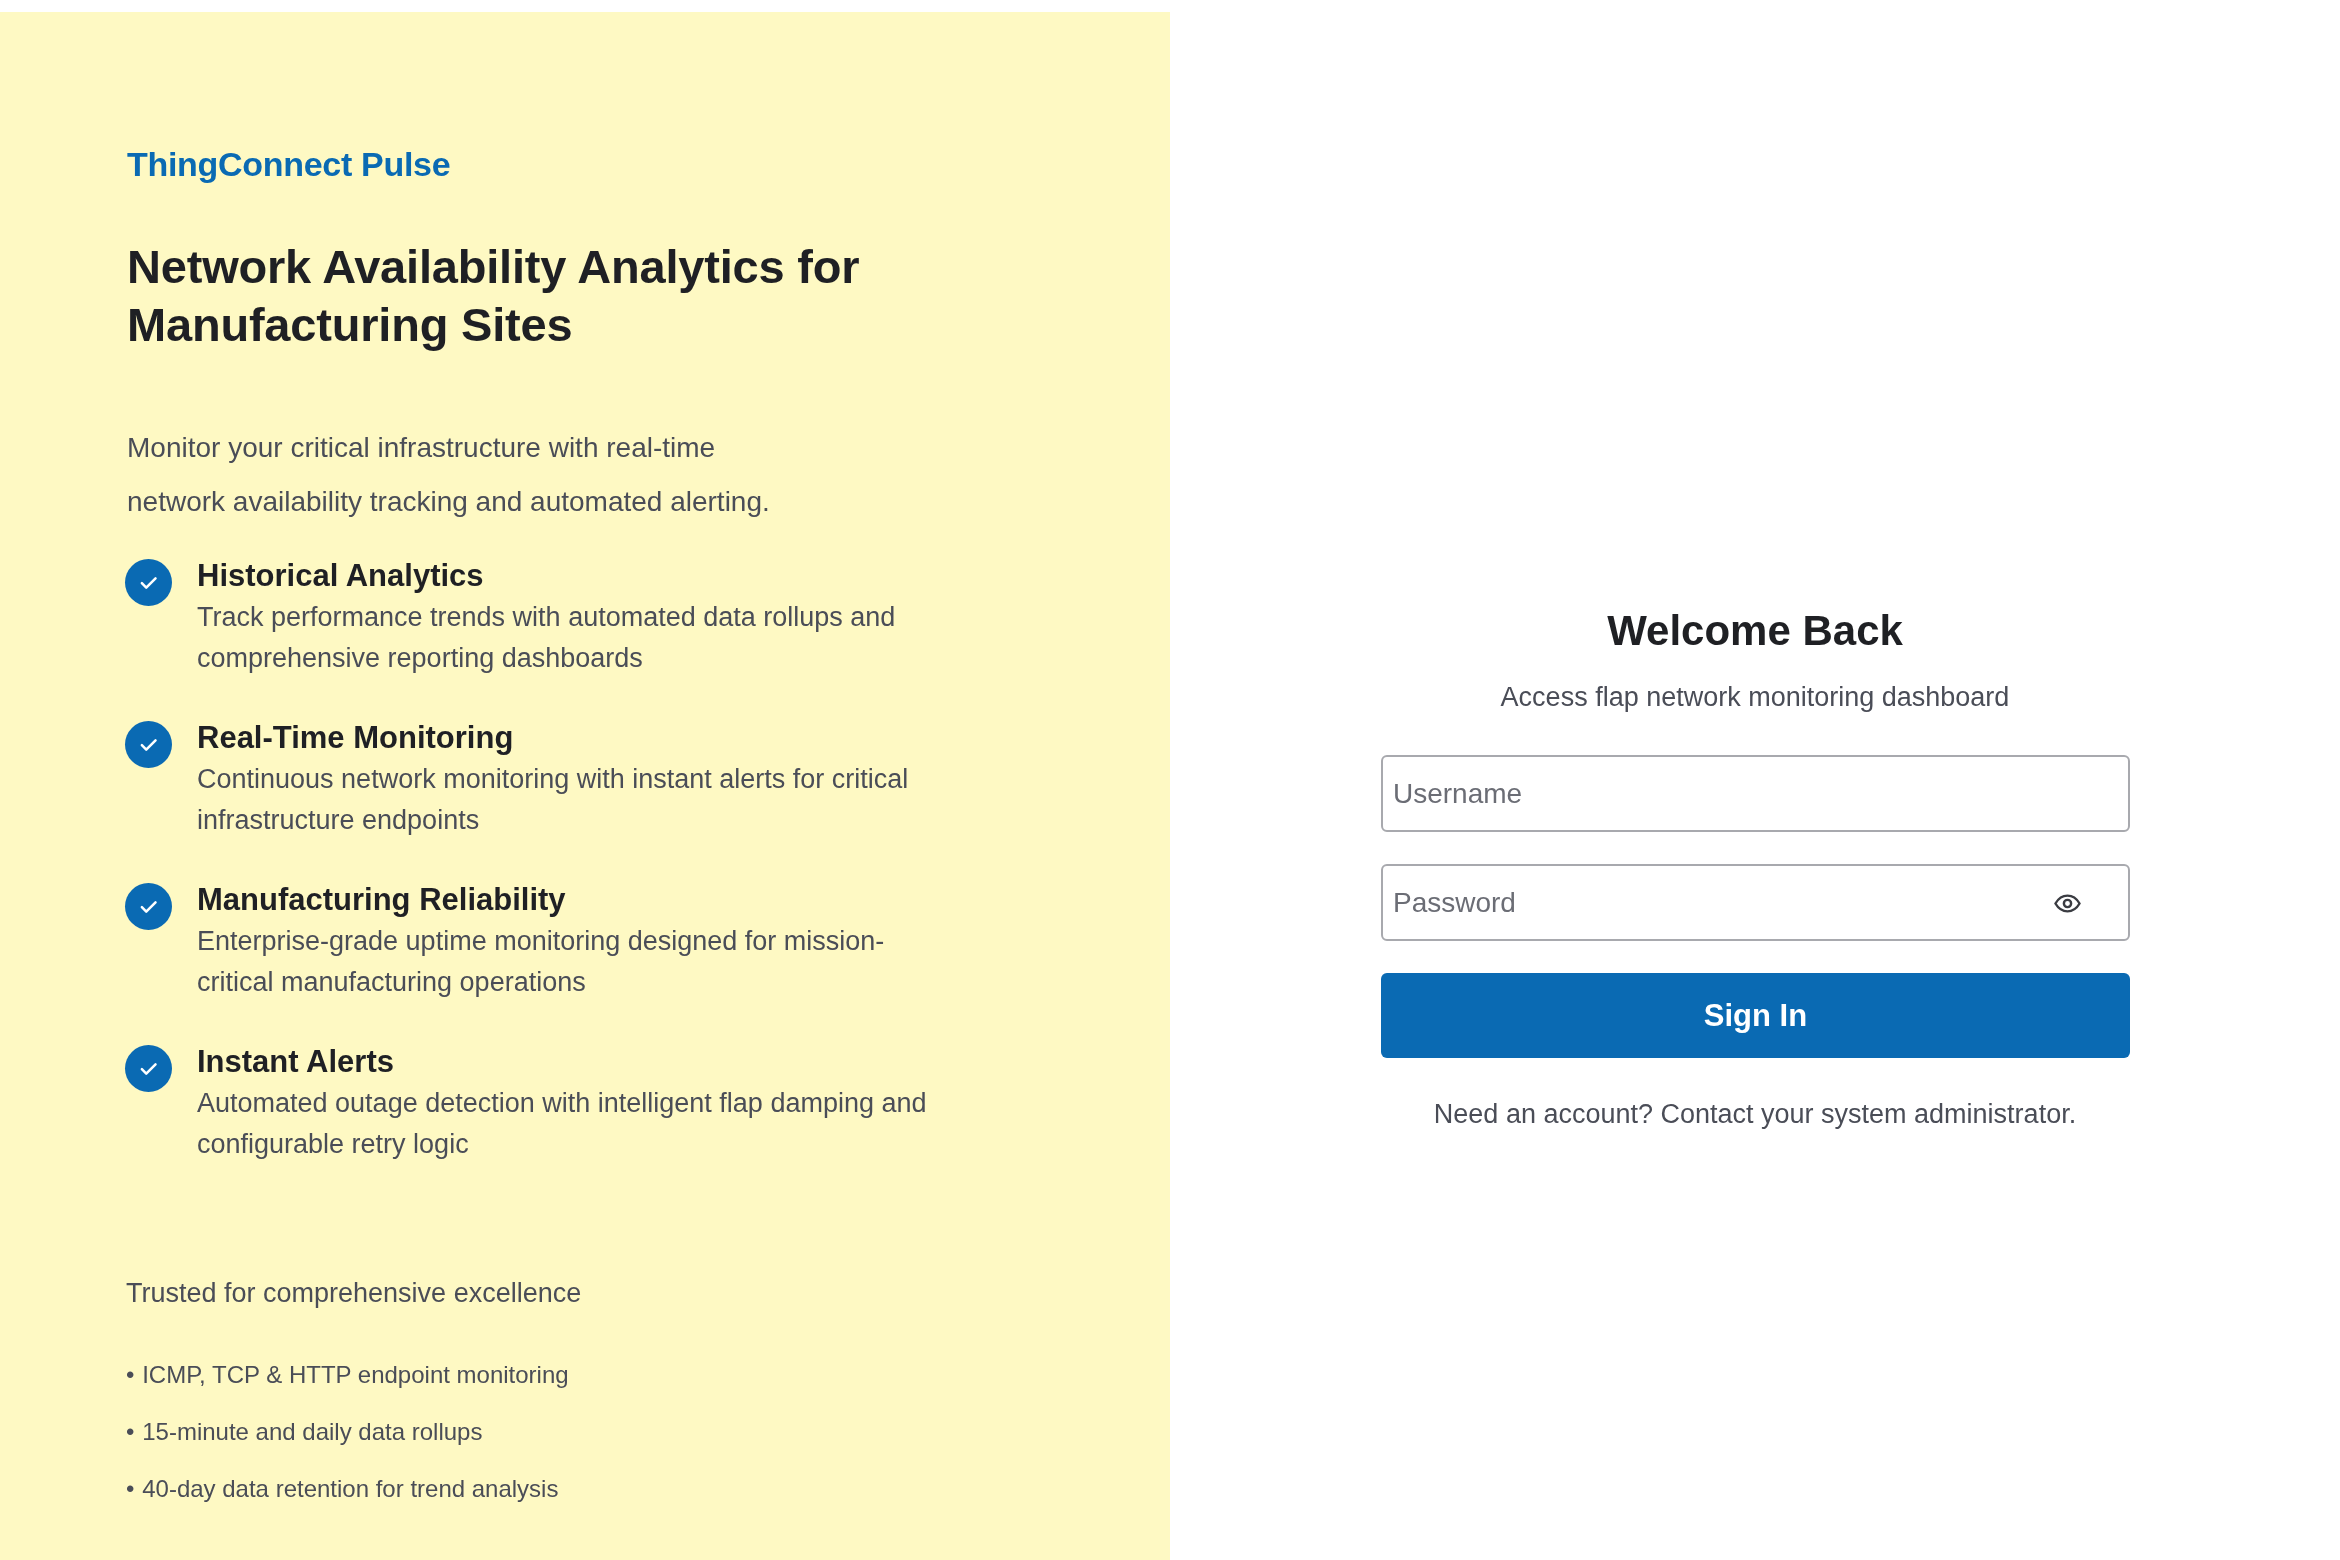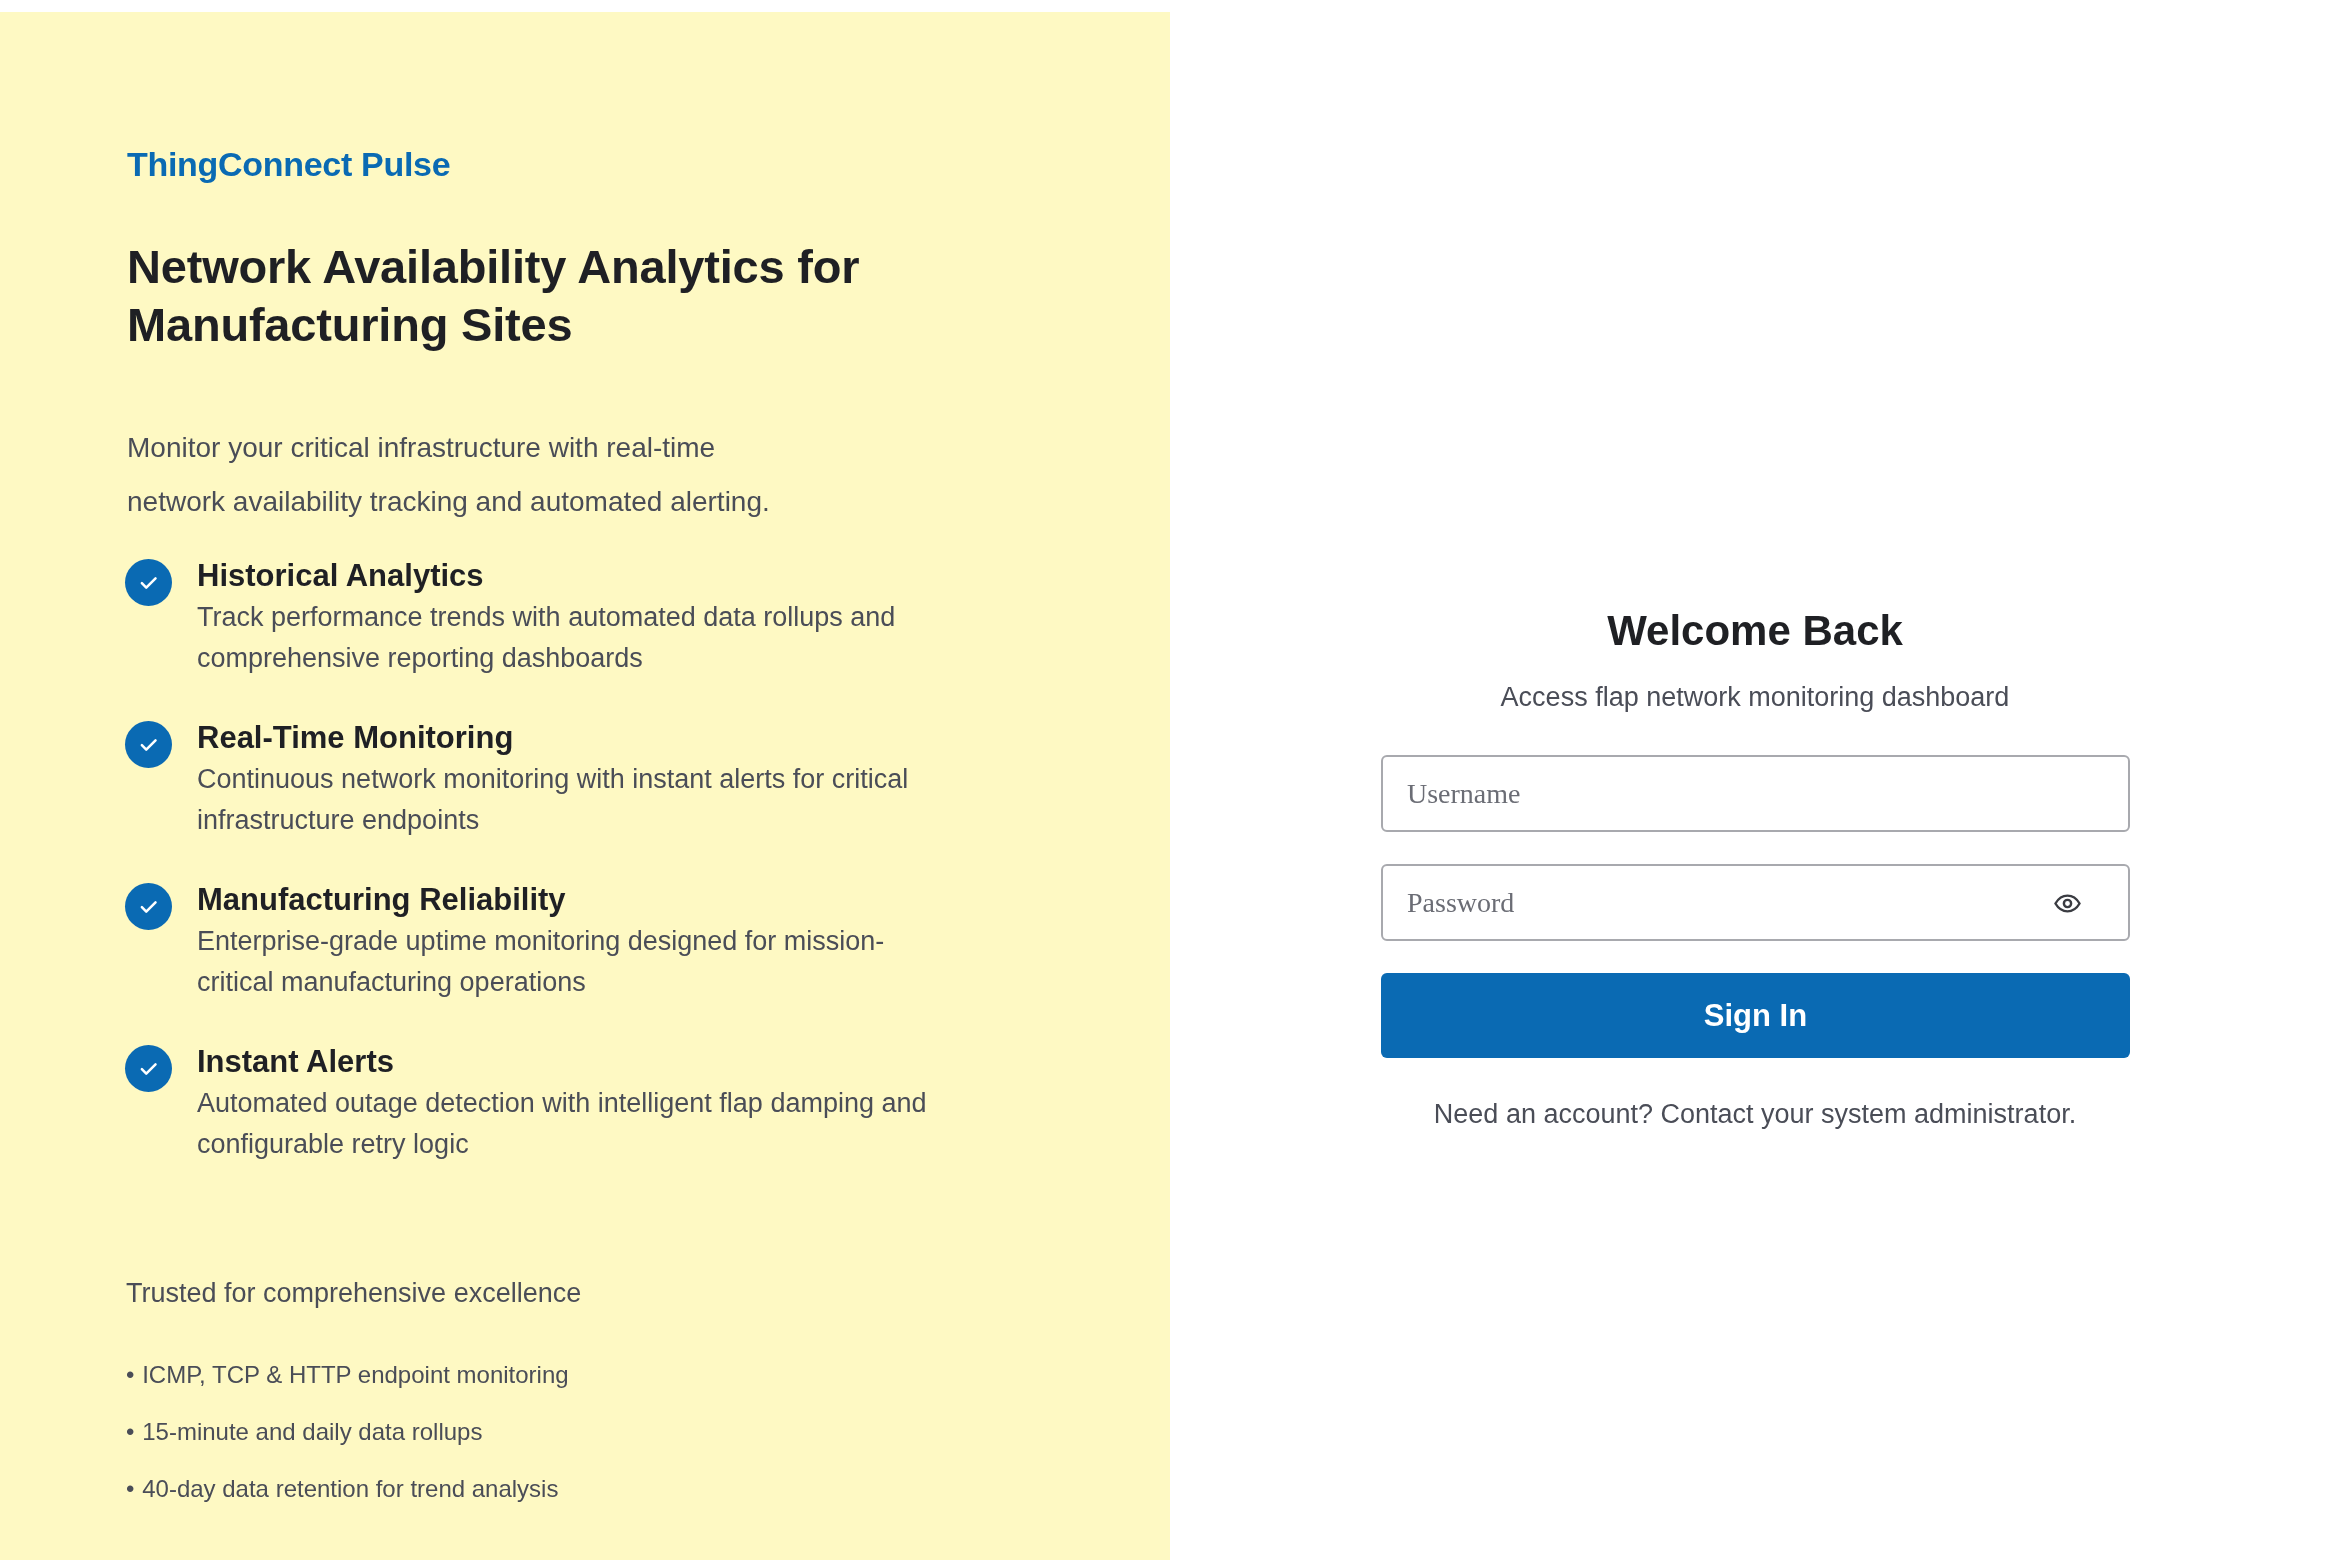--- a/index.html
+++ b/index.html
@@ -28,21 +28,21 @@
 
   .trusted { position: absolute; left: 126px; top: 1264px; font-size: 27px; line-height: 35px; color: #4a4d57; white-space: nowrap; }
   .trusted-list { position: absolute; left: 126px; top: 1334px; list-style: none; }
   .trusted-list li { font-size: 24px; line-height: 57px; color: #4a4d57; white-space: nowrap; }
   .trusted-list li .dot { margin-right: 7.8px; }
 
   .login-title { position: absolute; left: 0; width: 1170px; top: 605px; text-align: center; font-size: 42px; line-height: 51px; font-weight: 700; color: #1f2024; }
   .login-subtitle { position: absolute; left: 0; width: 1170px; top: 679px; text-align: center; font-size: 27px; line-height: 37px; color: #4a4d57; }
 
   .field { position: absolute; left: 211px; width: 749px; height: 77px; border: 2px solid #a8a9ae; border-radius: 5.9px; background: #fff; }
-  .field input { position: absolute; left: 0; top: 0; width: 100%; height: 100%; border: none; outline: none; background: transparent; padding: 0 78px 0 24px; font-family: Liberation Serif, serif; font-size: 28px; color: #0f172a; border-radius: 5.9px; }
+  .field input { position: absolute; left: 0; top: 0; width: 100%; height: 100%; border: none; outline: none; background: transparent; padding: 0 78px 0 10px; font-family: Liberation Sans, sans-serif; font-size: 28px; color: #0f172a; border-radius: 5.9px; }
   .field input::placeholder { color: #6b6d75; }
   .username-field { top: 755px; }
   .password-field { top: 864px; }
   .eye-toggle { position: absolute; right: 45px; top: 22.4px; width: 31px; height: 31px; display: flex; align-items: center; justify-content: center; cursor: pointer; }
 
   .signin-button { position: absolute; left: 211px; top: 973px; width: 749px; height: 85px; background: #0a6ab3; border: none; border-radius: 5.9px; color: #ffffff; font-family: "Liberation Sans", "DejaVu Sans", sans-serif; font-size: 31px; font-weight: 700; cursor: pointer; }
 
   .signup-hint { position: absolute; left: 0; width: 1170px; top: 1096px; text-align: center; font-size: 27px; line-height: 37px; color: #4a4d57; }
 </style>
 </head>

